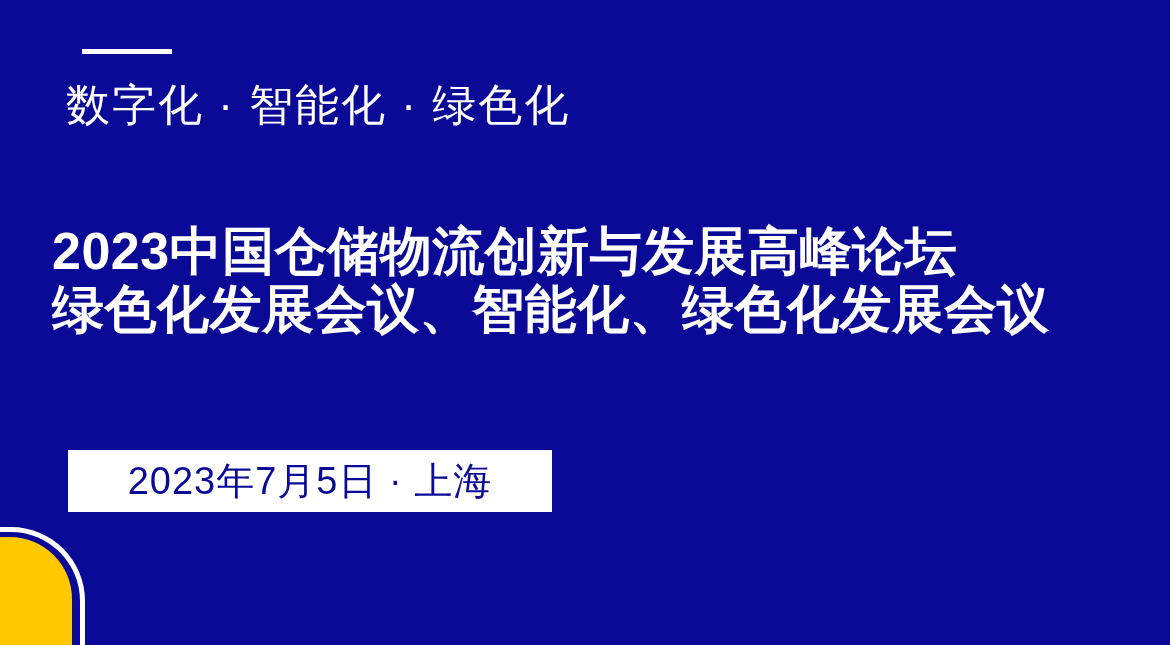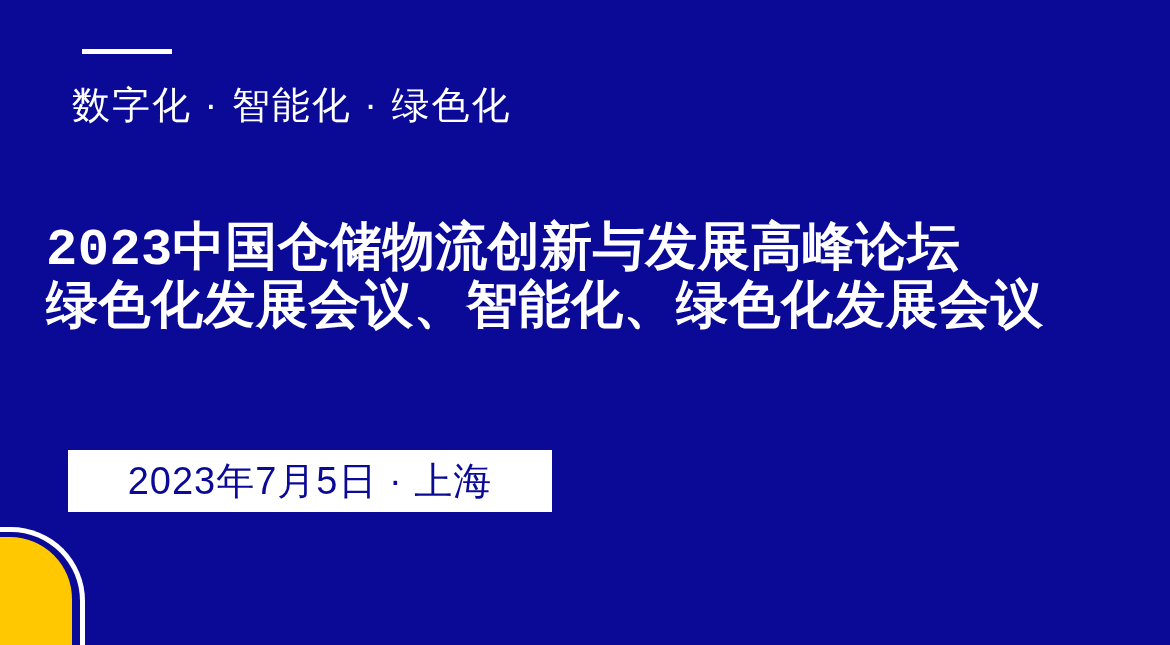--- a/index.html
+++ b/index.html
@@ -26,37 +26,36 @@
   .eyebrow-rule {
     position: absolute;
     left: 82px;
     top: 49px;
     width: 90px;
     height: 5px;
     background: #ffffff;
   }
   .eyebrow-text {
     position: absolute;
-    left: 72px;
+    left: 66px;
     top: 83px;
-    font-size: 38px;
+    font-size: 44px;
     line-height: 44px;
     letter-spacing: 2px;
     color: #ffffff;
     font-weight: 400;
     white-space: nowrap;
   }
 
   
   .title-block {
     position: absolute;
-    left: 46px;
+    left: 52px;
     top: 222px;
     width: 1090px;
-    font-family: Liberation Mono, monospace;
   }
   .title-line {
     font-size: 52px;
     line-height: 58px;
     font-weight: 700;
     color: #ffffff;
     white-space: nowrap;
     letter-spacing: 0px;
   }
   .title-line.line-1 {

